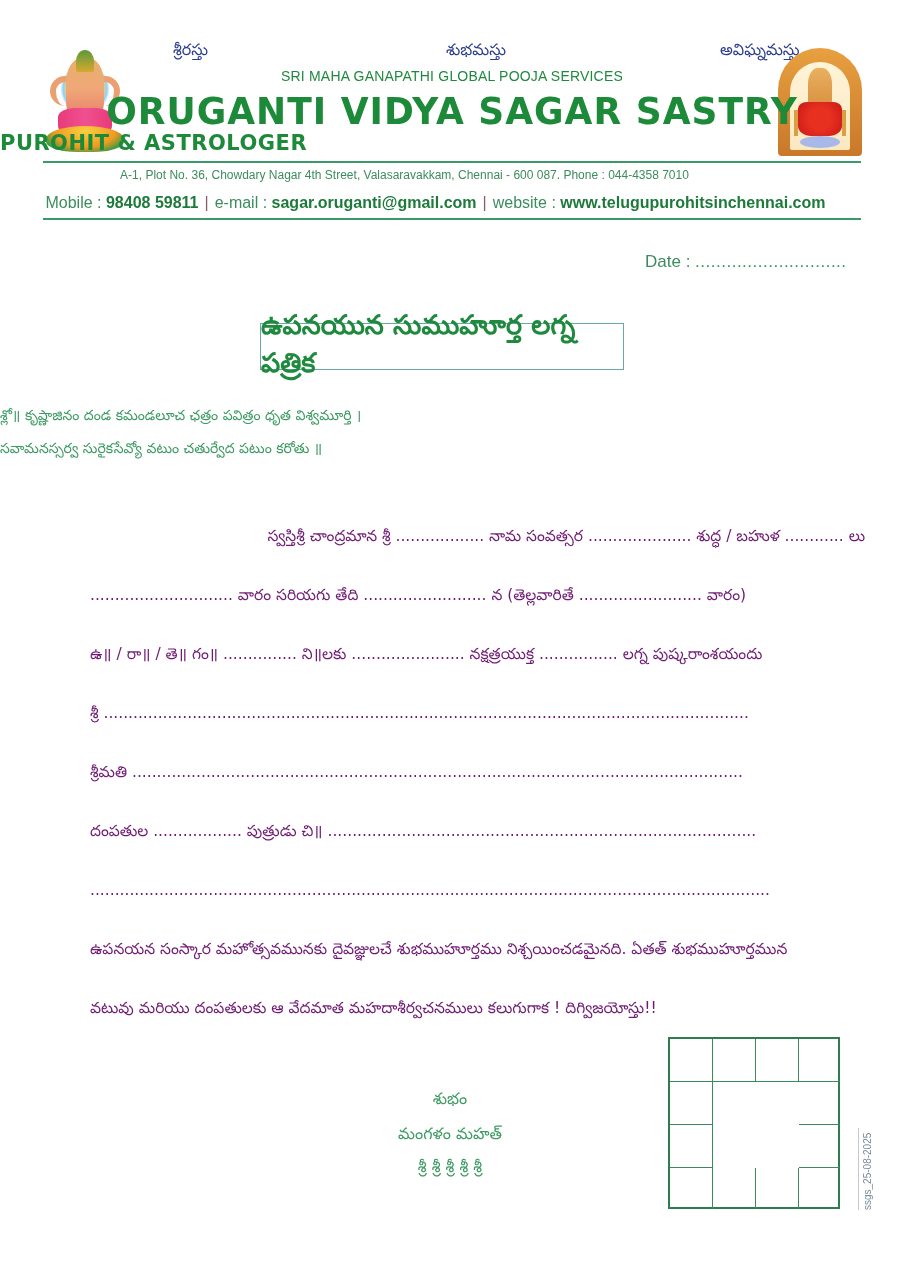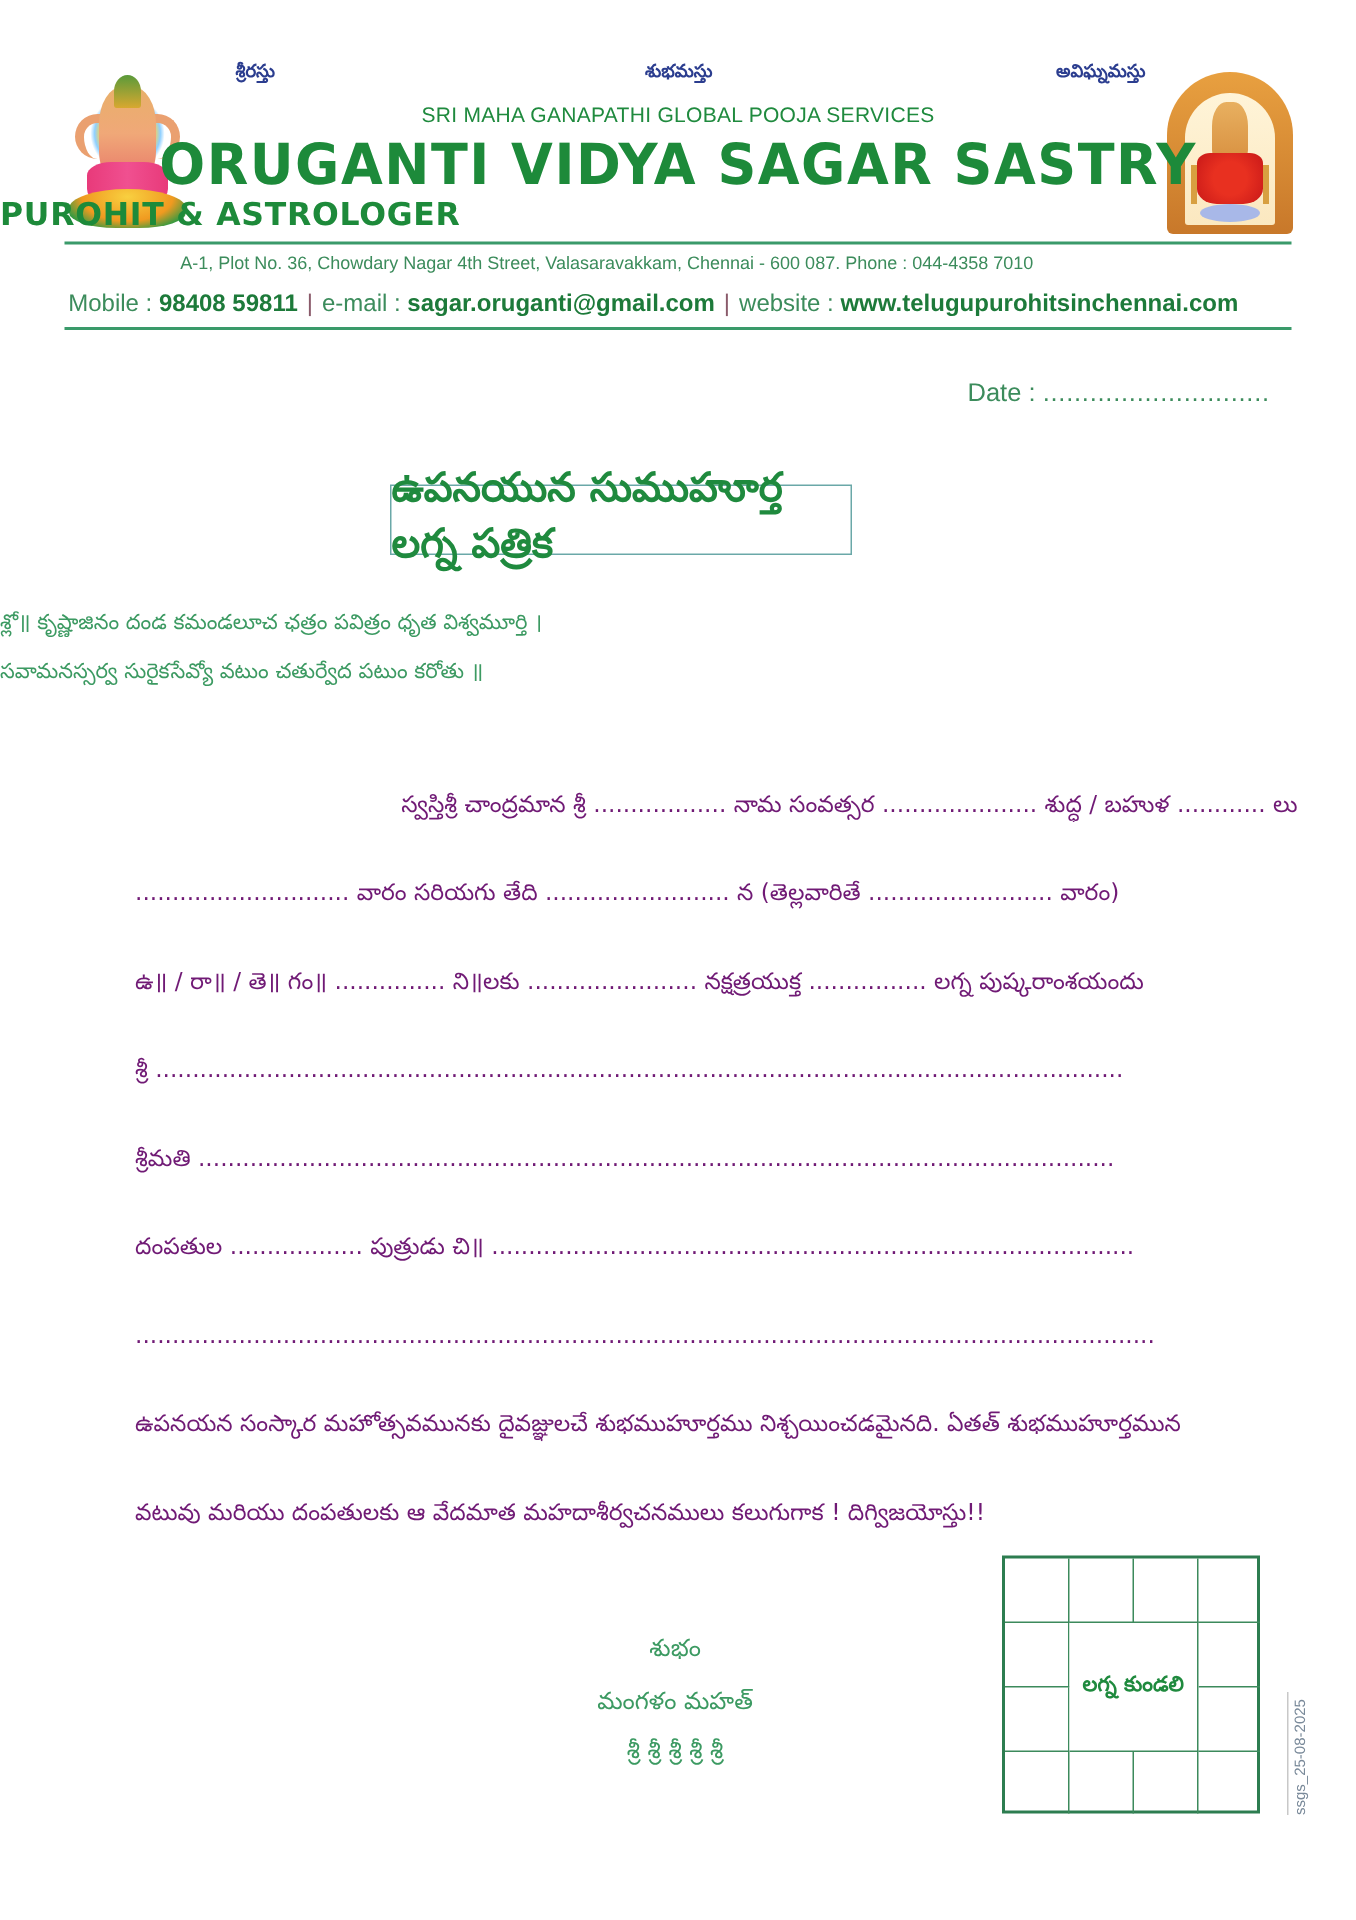--- a/index.html
+++ b/index.html
@@ -1,20 +1,20 @@
 <!DOCTYPE html>
 <html><head>
 <meta charset="utf-8">
 <style>
   * { box-sizing: border-box; margin: 0; padding: 0; }
   html, body { width: 904px; height: 1280px; background: #ffffff; overflow: hidden; }
   body { position: relative; font-family: "DejaVu Sans", sans-serif; color: #3c9a62; }
 
   
-  .blessing { position: absolute; top: 40px; font-size: 12px; color: #2b3d8f; font-weight: bold; }
+  .blessing { position: absolute; top: 40px; font-size: 16px; color: #2b3d8f; font-weight: normal; margin-left: 16px; }
 
   
   .deity { position: absolute; top: 48px; }
   .ganesha { left: 44px; width: 82px; height: 108px; }
   .ganesha .halo { position: absolute; left: 16px; top: 16px; width: 50px; height: 50px; border-radius: 50%;
     background: radial-gradient(circle, #fff7c0 30%, #ffd24a 50%, #8fd0ff 62%, #ffffff00 70%); }
   .ganesha .body { position: absolute; left: 22px; top: 10px; width: 38px; height: 62px; border-radius: 40% 40% 30% 30%;
     background: linear-gradient(#e8b06a, #f0a878 50%, #e87a6a); }
   .ganesha .crown { position: absolute; left: 32px; top: 2px; width: 18px; height: 22px; border-radius: 50% 50% 10% 10%;
     background: linear-gradient(#5a9a3a, #d8a830); }
@@ -49,21 +49,21 @@
 
   .addr { position: absolute; top: 168px; left: 0; width: 809px; text-align: center; font-size: 12px; color: #3c8c5c;
     font-family: "Liberation Sans", sans-serif; }
   .contact { position: absolute; top: 194px; left: 0; width: 871px; text-align: center; font-size: 16px; color: #3c8c5c;
     font-family: "Liberation Sans", sans-serif; }
   .contact b { color: #1d7a3a; }
   .sep { color: #8a5a6a; margin: 0 6px; }
 
   .date { position: absolute; top: 252px; left: 645px; font-size: 17px; color: #3c8c5c; font-family: "Liberation Sans", sans-serif; }
 
-  .title-box { position: absolute; left: 260px; top: 323px; width: 308px; height: 47px; border: 1.5px solid #6aa8a8;
+  .title-box { position: absolute; left: 260px; top: 323px; width: 364px; height: 47px; border: 1.5px solid #6aa8a8;
     display: flex; align-items: center; justify-content: center; }
   .title-text { font-size: 27px; font-weight: bold; color: #1f8a3e; }
 
   .sloka { position: absolute; left: 0; width: 904px; text-align: left; font-size: 14px; color: #3c9a62; }
 
   .line { position: absolute; left: 65px; width: 775px; font-size: 15.5px; color: #701a75; white-space: nowrap; overflow: hidden; margin-left: 25px; }
   .line.right { text-align: right; }
   .dots { letter-spacing: 0.5px; }
 
   .closing { position: absolute; left: 350px; width: 200px; text-align: center; font-size: 16px; color: #3c9a62; }
@@ -147,18 +147,17 @@
   <div class="cell" style="left:86px;top:0;width:43px;height:43px;"></div>
   <div class="cell" style="left:129px;top:0;width:41px;height:43px;border-right:none;"></div>
   <div class="cell" style="left:0;top:43px;width:43px;height:43px;"></div>
   <div class="cell" style="left:129px;top:43px;width:41px;height:43px;border-right:none;"></div>
   <div class="cell" style="left:0;top:86px;width:43px;height:43px;"></div>
   <div class="cell" style="left:129px;top:86px;width:41px;height:43px;border-right:none;"></div>
   <div class="cell" style="left:0;top:129px;width:43px;height:41px;border-bottom:none;"></div>
   <div class="cell" style="left:43px;top:129px;width:43px;height:41px;border-bottom:none;"></div>
   <div class="cell" style="left:86px;top:129px;width:43px;height:41px;border-bottom:none;"></div>
   <div class="cell" style="left:129px;top:129px;width:41px;height:41px;border-right:none;border-bottom:none;"></div>
-  <div class="center" style="border-right:1px solid #3c8a5c;border-bottom:1px solid #3c8a5c;">లగ్న కుండలి</div>
 </div>
 
 <div class="code">
   <span>ssgs_25-08-2025</span>
 </div>
 
 </body></html>

